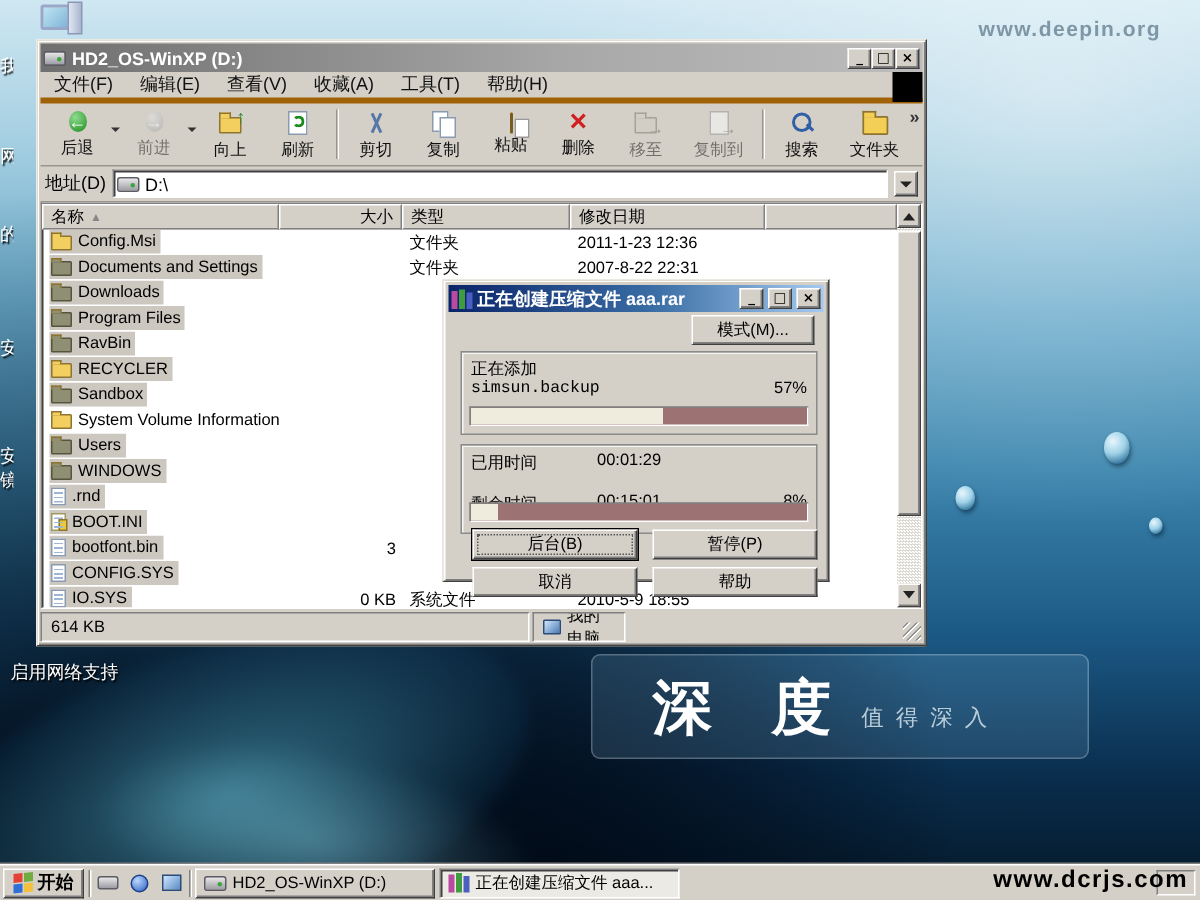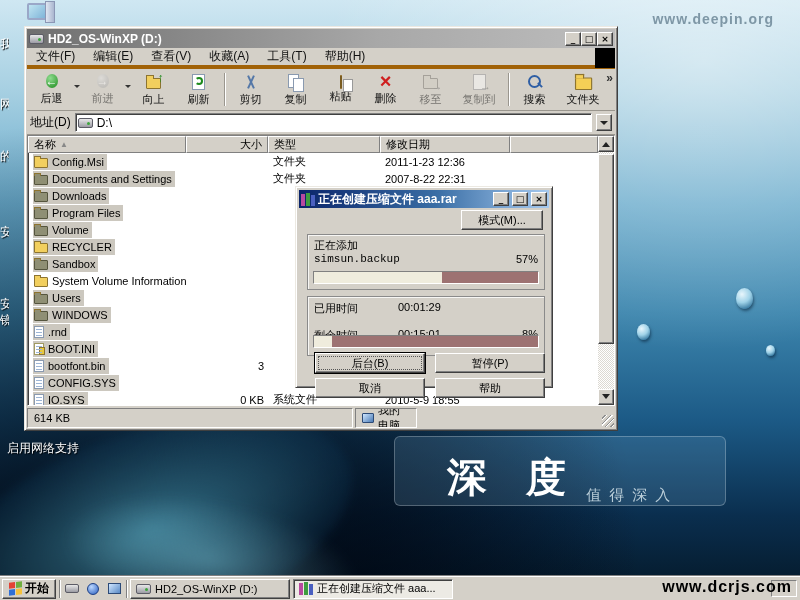--- a/index.html
+++ b/index.html
@@ -23,21 +23,21 @@
     background:radial-gradient(circle at 35% 30%, #e8f6fc, #9fd2e8 45%, #3e7fa5 80%);
     box-shadow:1px 2px 3px rgba(0,20,40,.5); }
   #drop1 { left:736px; top:288px; width:17px; height:21px; }
   #drop2 { left:637px; top:324px; width:13px; height:16px; }
   #drop3 { left:766px; top:345px; width:9px; height:11px; }
 
   #wm-top { position:absolute; right:26px; top:11px; color:#7e97a6; font-weight:bold;
     font-size:14px; letter-spacing:1px; }
   #banner { position:absolute; left:394px; top:436px; width:332px; height:70px;
     background:rgba(130,180,210,.18); border:1px solid rgba(255,255,255,.25); border-radius:6px;
-    display:flex; align-items:flex-end; padding-left:52px; }
+    display:flex; align-items:center; padding-left:40px; }
   #banner-title { color:#fff; font-size:40px; font-weight:bold; letter-spacing:14px; }
   #banner-sub { color:#b9cdd8; font-size:15px; letter-spacing:8px; margin:14px 0 0 6px; }
   #net-label { position:absolute; left:7px; top:440px; color:#fff; font-size:12px;
     text-shadow:1px 1px 1px #000; }
   .edge-frag { position:absolute; left:0; width:9px; overflow:hidden; color:#fff; font-size:12px;
     text-shadow:1px 1px 1px #000; white-space:nowrap; }
   #corner-icon { position:absolute; left:27px; top:1px; width:30px; height:24px; }
   #corner-icon .scr { position:absolute; left:0; top:2px; width:20px; height:17px;
     background:linear-gradient(135deg,#bfe4f2,#7fb4d8); border:2px solid #9aa7c8; border-radius:2px; }
   #corner-icon .twr { position:absolute; left:18px; top:0; width:10px; height:22px;
@@ -405,21 +405,21 @@
               <span>Program Files</span>
             </span></span>
           <span class="fcell size"></span>
           <span class="fcell"></span>
           <span class="fcell"></span>
           <span class="fcell"></span>
         </div>
         <div class="frow sel">
           <span class="fcell name"><span class="fnwrap">
               <span class="lf-folder olive"></span>
-              <span>Volume</span>
+              <span>RavBin</span>
             </span></span>
           <span class="fcell size"></span>
           <span class="fcell"></span>
           <span class="fcell"></span>
           <span class="fcell"></span>
         </div>
         <div class="frow sel">
           <span class="fcell name"><span class="fnwrap">
               <span class="lf-folder"></span>
               <span>RECYCLER</span>

